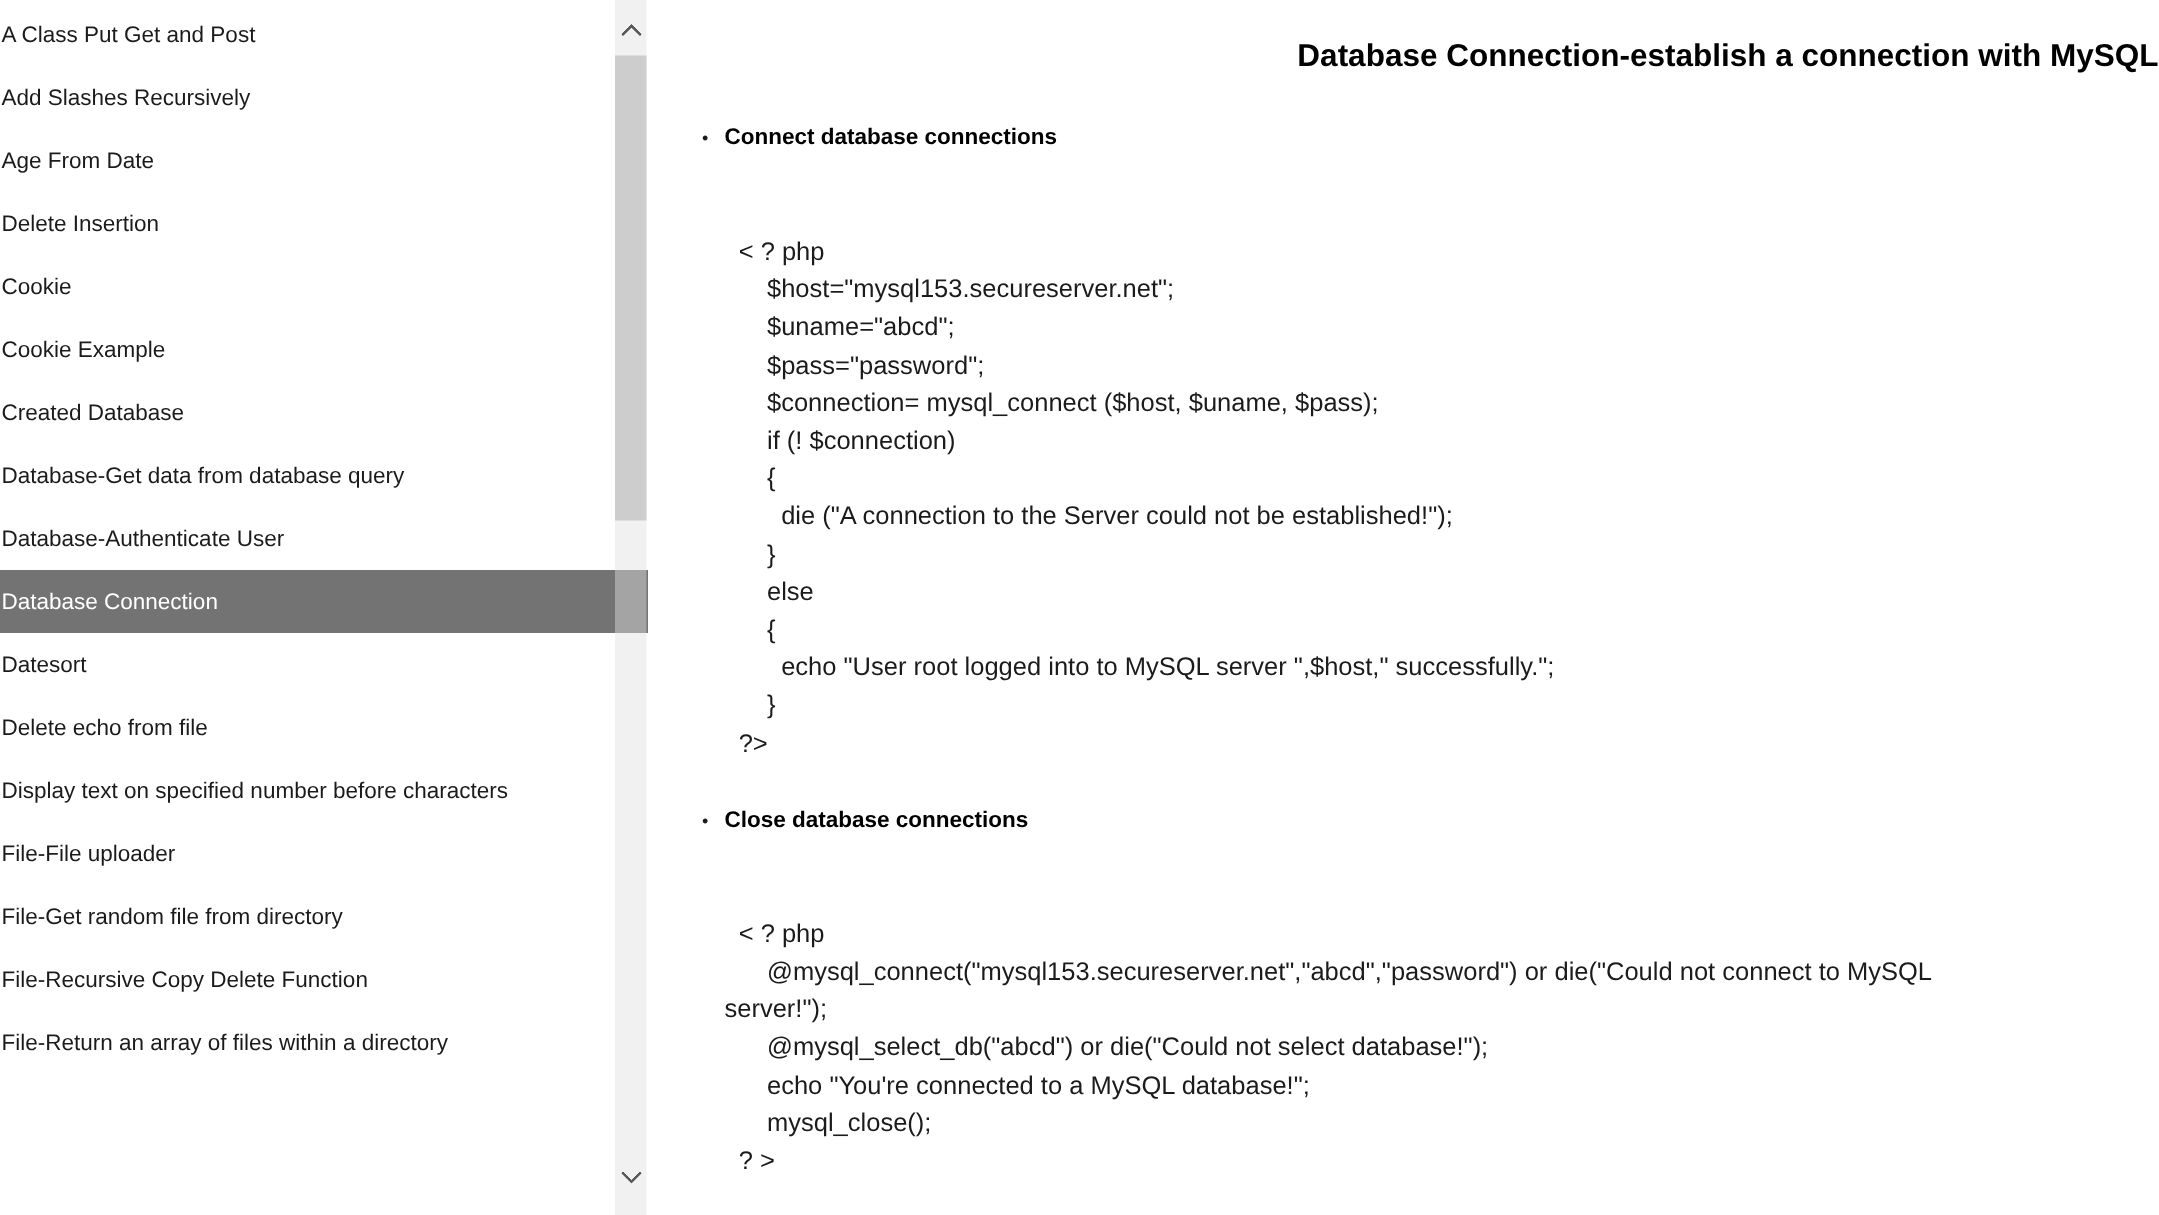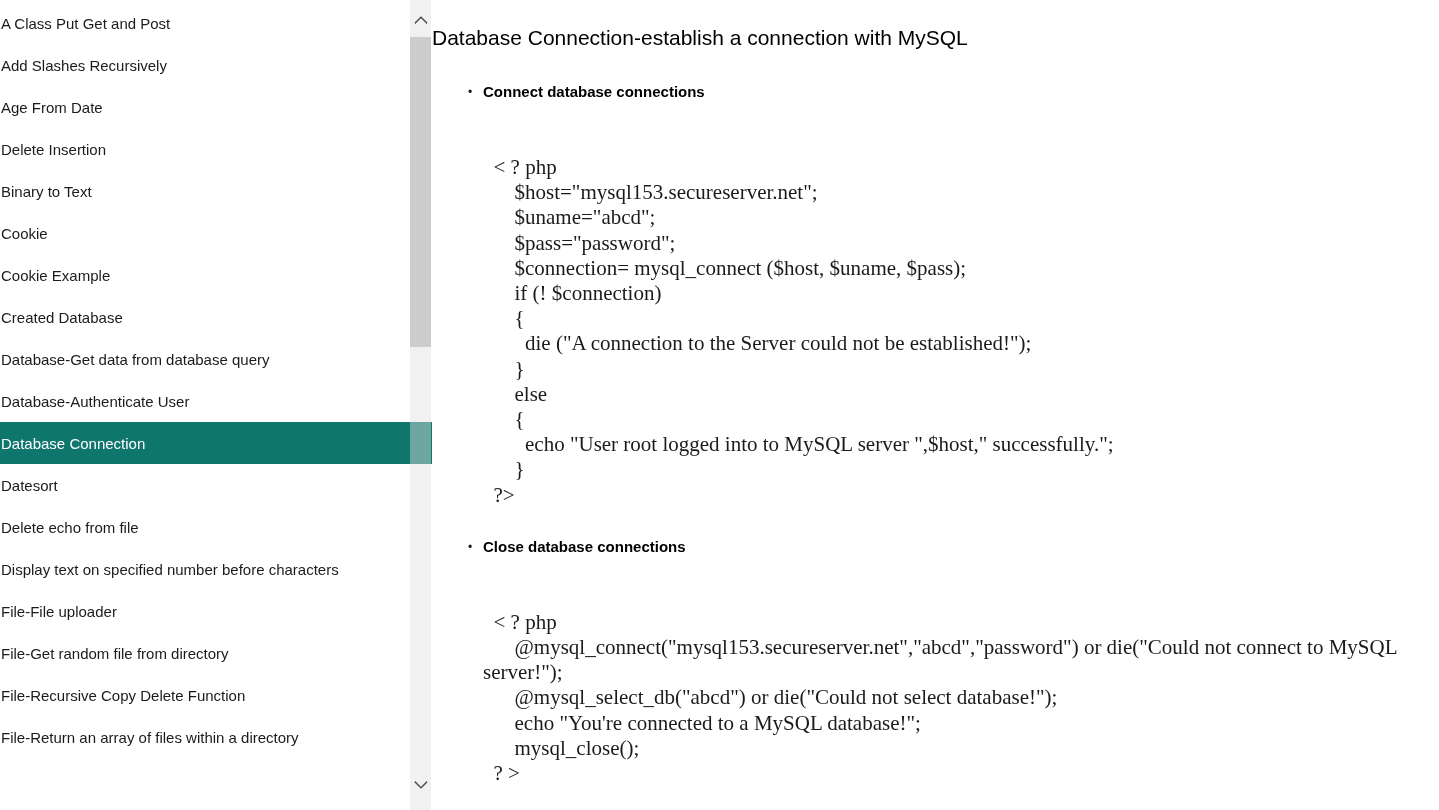--- a/index.html
+++ b/index.html
@@ -22,21 +22,21 @@
   .list { padding-top: 2px; }
   .row {
     height: 42px;
     display: flex; align-items: center;
     padding-left: 1px;
     font-size: 15px;
     color: #1b1b1b;
     cursor: pointer;
     white-space: nowrap;
   }
-  .row.selected { background: #0f766e; color: #ffffff; }
+  .row.selected { background: #737373; color: #ffffff; }
 
   
   .scrollbar {
     position: absolute; left: 410px; top: 0;
     width: 21px; height: 810px;
     background: rgba(225,225,225,0.45);
     z-index: 5;
   }
   .sb-thumb {
     position: absolute; left: 0; top: 37px;
@@ -60,43 +60,43 @@
   .chev.down { transform: rotate(225deg) translate(2px, 2px); }
 
   
   .content {
     position: absolute; left: 432px; top: 0;
     width: 1007px; height: 810px;
     background: #ffffff;
   }
   .title {
     margin: 26px 0 0 0;
-    text-align: left;
+    text-align: right;
     font-size: 21px;
     line-height: 24px;
-    font-weight: normal;
+    font-weight: bold;
     color: #000000;
   }
   .heading {
     display: flex; align-items: center;
     margin: 32px 0 0 36px;
     font-size: 15px; line-height: 20px;
     font-weight: bold; color: #000000;
   }
   .heading .bullet {
     font-size: 12px;
     width: 15px;
     font-weight: normal;
     color: #1b1b1b;
   }
   .heading.second { margin-top: 29px; }
   pre.code {
     margin: 53px 0 0 51px;
-    font-family: Liberation Serif, serif;
-    font-size: 21px;
+    font-family: Liberation Sans, sans-serif;
+    font-size: 17px;
     line-height: 25.2px;
     color: #1b1b1b;
     white-space: pre;
   }
 </style>
 </head>
 <body>
 
 <div class="app">
 
@@ -106,23 +106,20 @@
           <span>A Class Put Get and Post</span>
         </div>
       <div class="row">
           <span>Add Slashes Recursively</span>
         </div>
       <div class="row">
           <span>Age From Date</span>
         </div>
       <div class="row">
           <span>Delete Insertion</span>
-        </div>
-      <div class="row">
-          <span>Binary to Text</span>
         </div>
       <div class="row">
           <span>Cookie</span>
         </div>
       <div class="row">
           <span>Cookie Example</span>
         </div>
       <div class="row">
           <span>Created Database</span>
         </div>

